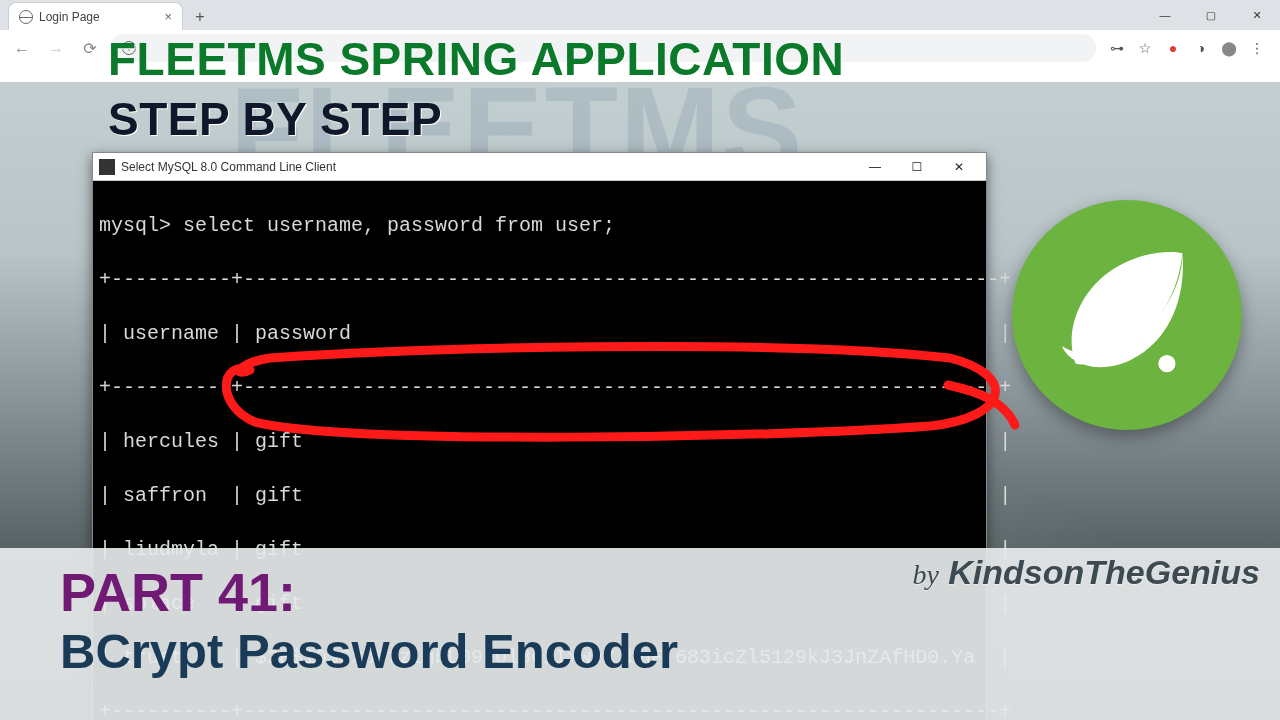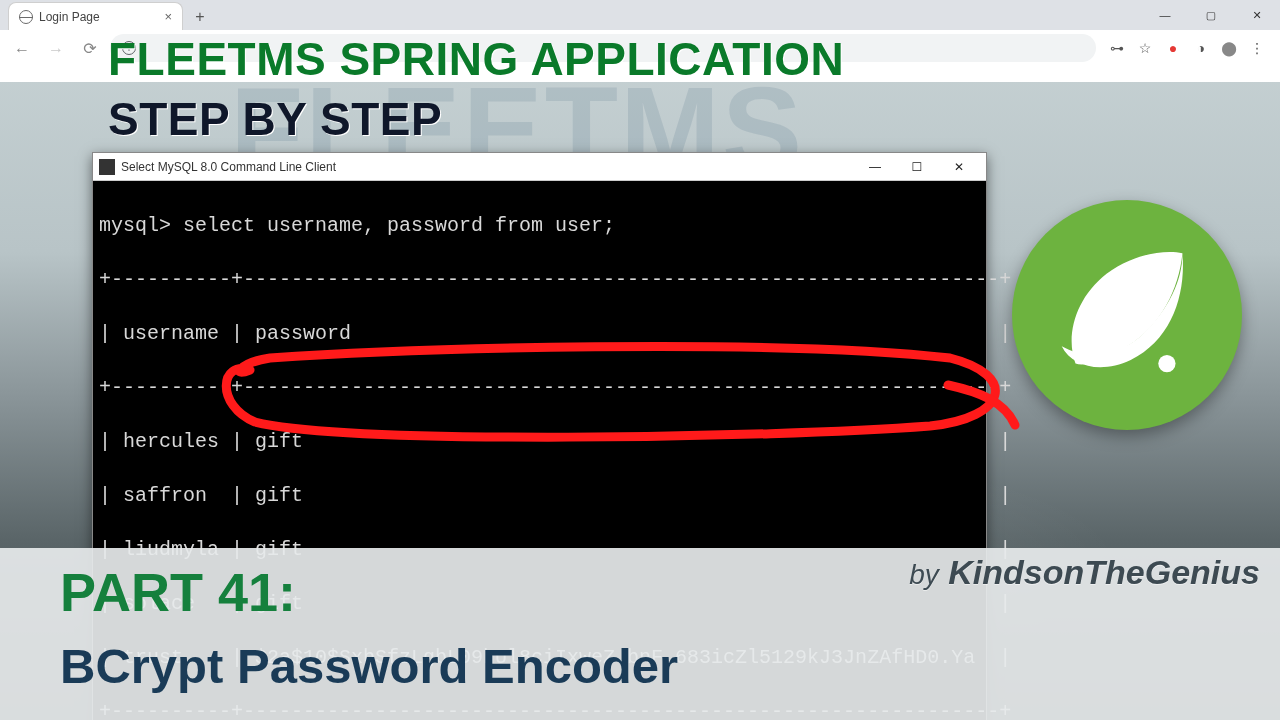--- a/index.html
+++ b/index.html
@@ -46,24 +46,24 @@
 
 
 .annot { position:absolute; z-index:5; pointer-events:none; }
 
 
 .spring { position:absolute; right:38px; top:200px; width:230px; height:230px; border-radius:50%; background:#6db33f; z-index:4; display:flex; align-items:center; justify-content:center; box-shadow:0 6px 16px rgba(0,0,0,.35); }
 .spring svg{ width:75%; height:75%; }
 
 
 .bottom { position:absolute; left:0; right:0; bottom:0; height:172px; background:rgba(231,234,236,.92); z-index:4; display:flex; align-items:flex-start; padding:16px 24px 10px 60px; }
-.bottom .p1{ font-size:54px; font-weight:700; color:#15803d; line-height:1.05; }
-.bottom .p2{ font-size:49px; font-weight:700; color:#1a3b57; margin-top:17px; }
+.bottom .p1{ font-size:54px; font-weight:700; color:#701a75; line-height:1.05; }
+.bottom .p2{ font-size:49px; font-weight:700; color:#1a3b57; margin-top:2px; }
 .byline { position:absolute; right:20px; bottom:128px; color:#3d4a52; font-size:34px; font-style:italic; font-weight:700; z-index:5; text-shadow:0 1px 0 rgba(255,255,255,.5); }
-.byline .by{ font-weight:400; font-size:28px; }
+.byline .by{ font-weight:400; font-size:28px;font-family:Liberation Serif, serif; }
 </style>
 </head>
 <body>
 
 <div class="bg"></div>
 
 <div class="chrome-window">
   <div class="titlebar">
     <div class="tab">
       <span class="globe"></span>

